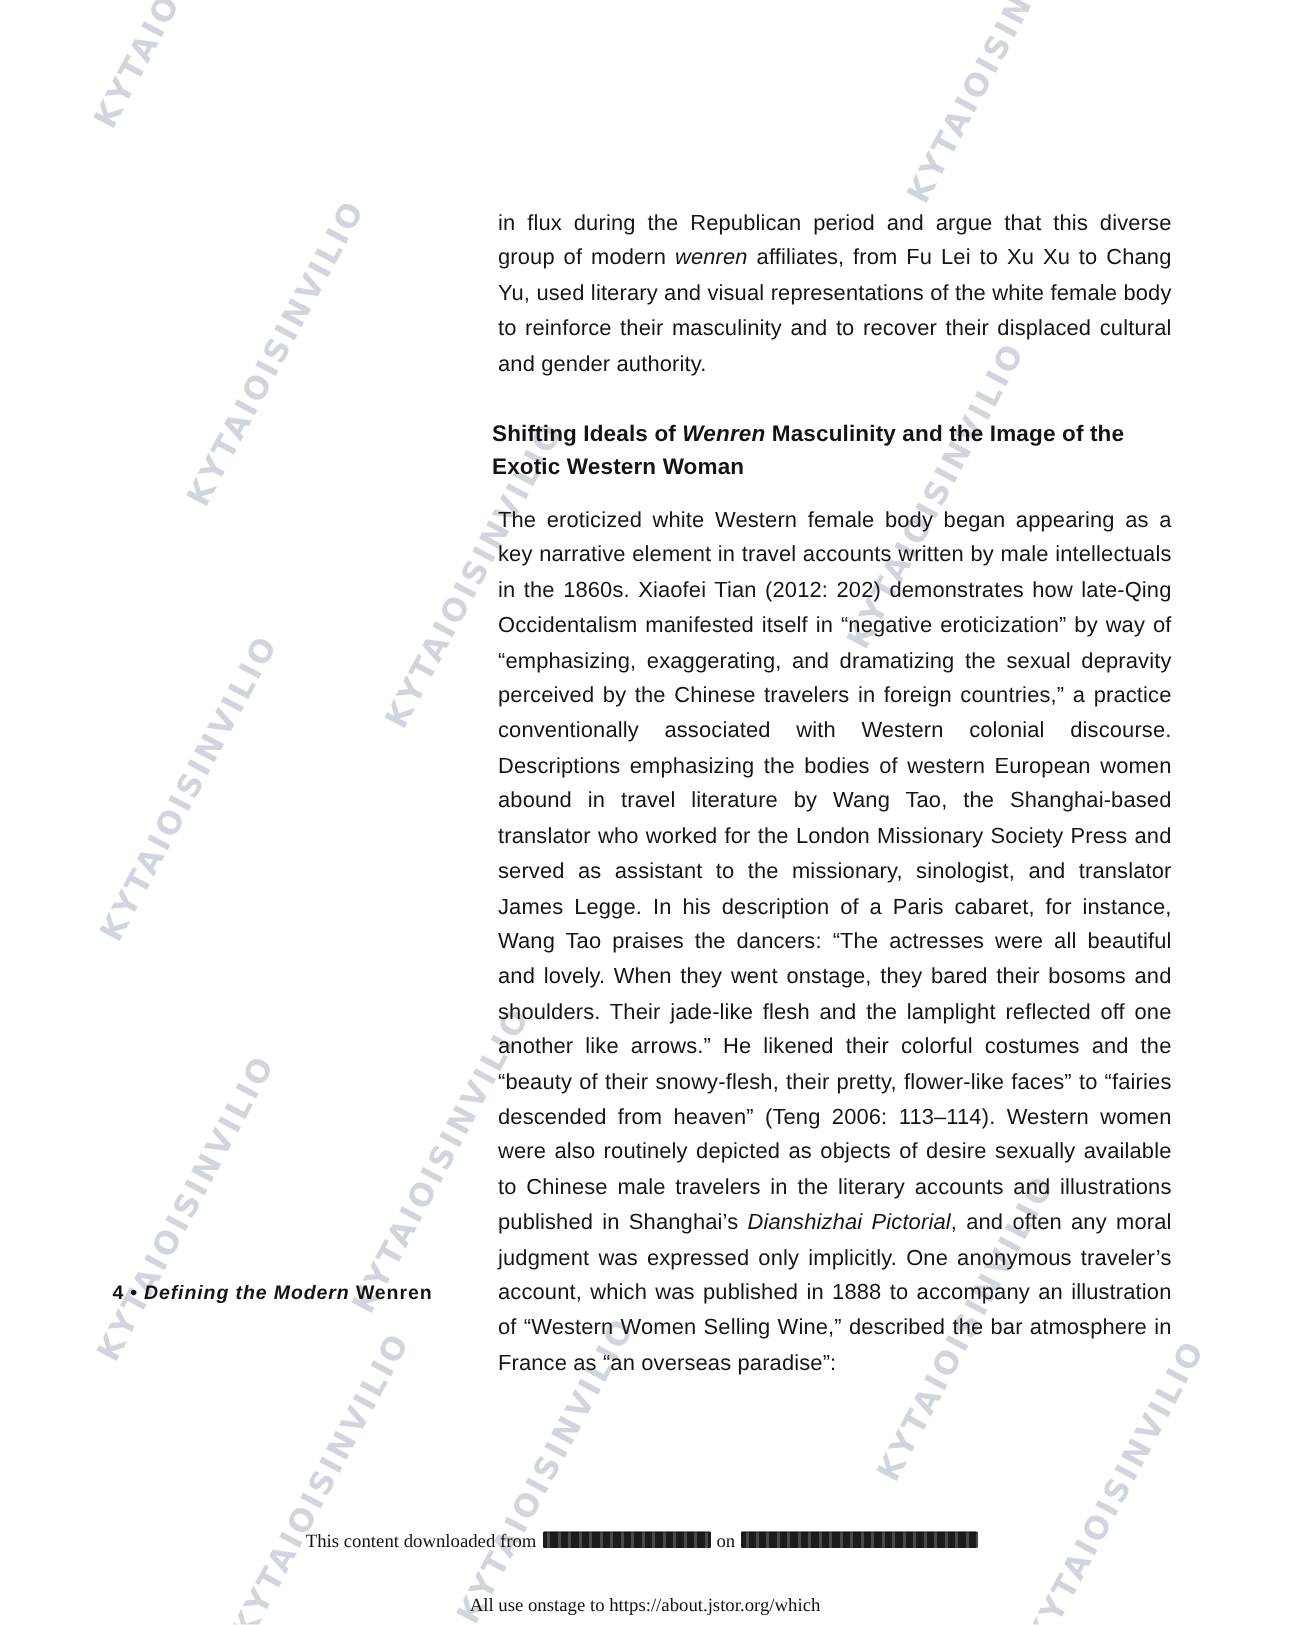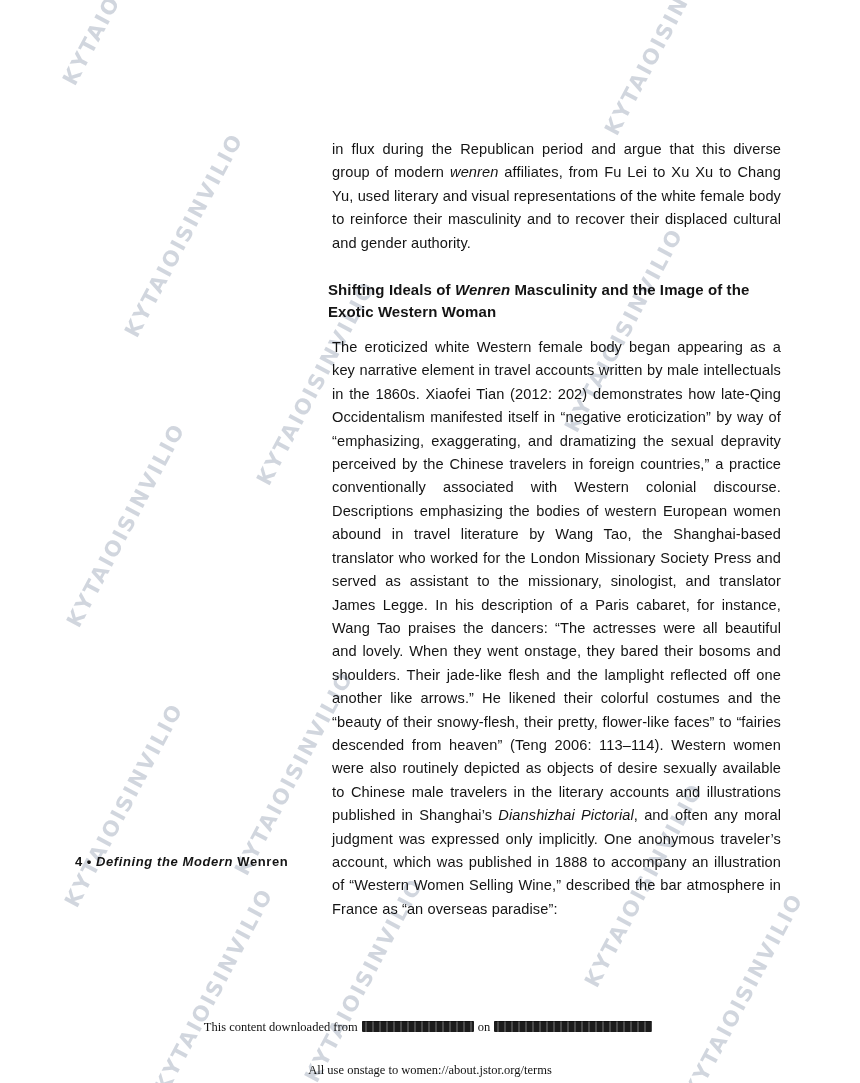--- a/index.html
+++ b/index.html
@@ -110,14 +110,14 @@
 
 <div class="running-footer">
   <span>4</span><span class="rf-sep">•</span><span class="rf-italic">Defining the Modern</span>&nbsp;<span>Wenren</span>
 </div>
 
 <div class="jstor jstor-line1">
   <span>This content downloaded from</span><span class="redacted r1"></span><span>on</span><span class="redacted r2"></span>
 </div>
 <div class="jstor jstor-line2">
   <span>All use onstage to</span>
-  <a href="#">women://about.jstor.org/terms</a>
+  <a href="#">https://about.jstor.org/which</a>
 </div>
 
 </body></html>

